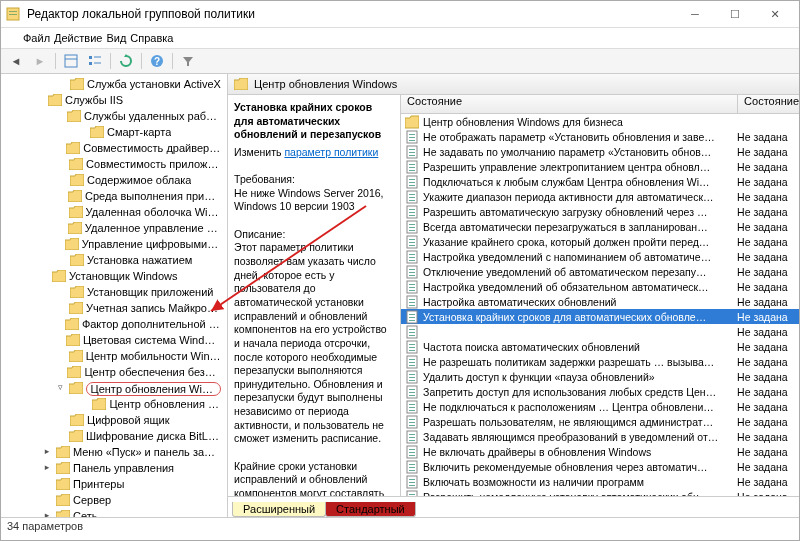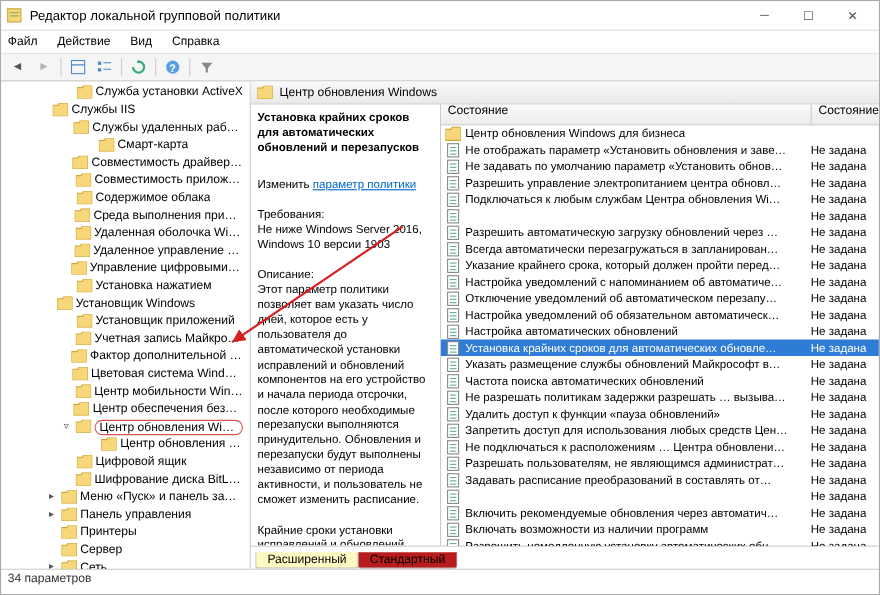--- a/index.html
+++ b/index.html
@@ -1,37 +1,37 @@
 <!DOCTYPE html>
 <html><head>
 <meta charset="utf-8">
 <style>
   html,body{margin:0;padding:0;font-family:"Segoe UI",Tahoma,sans-serif;font-size:11px;color:#000;background:#fff}
   .window{width:800px;height:541px;display:flex;flex-direction:column;border:1px solid #aaa;box-sizing:border-box;position:relative}
   .titlebar{height:26px;display:flex;align-items:center;padding:0 4px;border-bottom:1px solid #ddd}
   .titlebar .icon{width:16px;height:16px;margin-right:6px}
   .titlebar .title{flex:1;font-size:12px}
   .winbtn{width:40px;height:22px;display:flex;align-items:center;justify-content:center;color:#555}
-  .menubar{height:20px;display:flex;align-items:center;padding:0 6px;gap:18px;border-bottom:1px solid #ddd}
+  .menubar{height:20px;display:flex;align-items:center;padding:0 22px;gap:4px;border-bottom:1px solid #ddd}
   .menubar span{cursor:default}
   .toolbar{height:24px;display:flex;align-items:center;padding:0 4px;gap:2px;border-bottom:1px solid #ccc;background:#f5f5f5}
   .tbtn{width:20px;height:20px;display:flex;align-items:center;justify-content:center;border:1px solid transparent;border-radius:2px;color:#555}
   .sep{width:1px;height:16px;background:#ccc;margin:0 2px}
   .body{flex:1;display:flex;overflow:hidden}
   .tree{width:280px;border-right:1px solid #ccc;overflow:auto;padding:4px 0}
   .node{display:flex;align-items:flex-start;height:16px;padding-right:6px;white-space:nowrap}
   .node .ex{width:12px;text-align:center;color:#555;font-size:9px}
   .folder{width:14px;height:12px;margin:0 3px;flex:0 0 14px}
   .node .lbl{overflow:hidden;text-overflow:ellipsis}
   .node.sel .lbl{border:1px solid #d85050;background:#fff;border-radius:7px;padding:0 4px}
   .right{flex:1;display:flex;flex-direction:column}
   .rhdr{height:20px;background:linear-gradient(#f9f9f9,#e9e9e9);border-bottom:1px solid #ccc;display:flex;align-items:center;padding:0 6px;gap:6px}
   .rbody{flex:1;display:flex;overflow:hidden;border-bottom:1px solid #ccc}
   .desc{width:160px;border-right:1px solid #ccc;padding:6px;overflow:hidden;font-size:10.5px;line-height:1.3}
-  .desc .ttl{font-weight:bold;margin-bottom:20px}
+  .desc .ttl{font-weight:bold;margin-bottom:4px}
   .desc a{color:#0066cc;}
   .list{flex:1;display:flex;flex-direction:column;overflow:hidden}
   .lhdr{display:flex;height:18px;background:linear-gradient(#fafafa,#ececec);border-bottom:1px solid #ccc;font-size:11px}
   .lhdr .c1{width:330px;padding-left:6px;border-right:1px solid #ccc}
   .lhdr .c2{flex:1;padding-left:6px}
   .rows{flex:1;overflow:auto}
   .row{display:flex;height:15px;align-items:center;font-size:10.5px}
   .row .c1{width:330px;display:flex;align-items:center;overflow:hidden;white-space:nowrap}
   .row .c1 .txt{overflow:hidden;text-overflow:ellipsis}
   .row .c2{flex:1;padding-left:6px;white-space:nowrap}
@@ -390,20 +390,21 @@
                 <div class="c2">Не задана</div>
               </div>
               <div class="row">
                 <div class="c1">
                   <svg class="pic" viewBox="0 0 14 14">
                     <rect x="2" y="1" width="10" height="12" fill="#fff" stroke="#888"></rect>
                     <rect x="4" y="4" width="6" height="1" fill="#6a9"></rect>
                     <rect x="4" y="7" width="6" height="1" fill="#6a9"></rect>
                     <rect x="4" y="10" width="6" height="1" fill="#6a9"></rect>
                   </svg>
+                  <span class="txt">Укажите диапазон периода активности для автоматическ…</span>
                 </div>
                 <div class="c2">Не задана</div>
               </div>
               <div class="row">
                 <div class="c1">
                   <svg class="pic" viewBox="0 0 14 14">
                     <rect x="2" y="1" width="10" height="12" fill="#fff" stroke="#888"></rect>
                     <rect x="4" y="4" width="6" height="1" fill="#6a9"></rect>
                     <rect x="4" y="7" width="6" height="1" fill="#6a9"></rect>
                     <rect x="4" y="10" width="6" height="1" fill="#6a9"></rect>
@@ -497,21 +498,20 @@
                 <div class="c2">Не задана</div>
               </div>
               <div class="row">
                 <div class="c1">
                   <svg class="pic" viewBox="0 0 14 14">
                     <rect x="2" y="1" width="10" height="12" fill="#fff" stroke="#888"></rect>
                     <rect x="4" y="4" width="6" height="1" fill="#6a9"></rect>
                     <rect x="4" y="7" width="6" height="1" fill="#6a9"></rect>
                     <rect x="4" y="10" width="6" height="1" fill="#6a9"></rect>
                   </svg>
-                  <span class="txt">Указать размещение службы обновлений Майкрософт в…</span>
                 </div>
                 <div class="c2">Не задана</div>
               </div>
               <div class="row">
                 <div class="c1">
                   <svg class="pic" viewBox="0 0 14 14">
                     <rect x="2" y="1" width="10" height="12" fill="#fff" stroke="#888"></rect>
                     <rect x="4" y="4" width="6" height="1" fill="#6a9"></rect>
                     <rect x="4" y="7" width="6" height="1" fill="#6a9"></rect>
                     <rect x="4" y="10" width="6" height="1" fill="#6a9"></rect>
@@ -581,32 +581,33 @@
                 <div class="c2">Не задана</div>
               </div>
               <div class="row">
                 <div class="c1">
                   <svg class="pic" viewBox="0 0 14 14">
                     <rect x="2" y="1" width="10" height="12" fill="#fff" stroke="#888"></rect>
                     <rect x="4" y="4" width="6" height="1" fill="#6a9"></rect>
                     <rect x="4" y="7" width="6" height="1" fill="#6a9"></rect>
                     <rect x="4" y="10" width="6" height="1" fill="#6a9"></rect>
                   </svg>
-                  <span class="txt">Задавать расписание преобразований в составлять от…</span>
-                </div>
-                <div class="c2">Не задана</div>
-              </div>
-              <div class="row">
-                <div class="c1">
-                  <svg class="pic" viewBox="0 0 14 14">
-                    <rect x="2" y="1" width="10" height="12" fill="#fff" stroke="#888"></rect>
-                    <rect x="4" y="4" width="6" height="1" fill="#6a9"></rect>
-                    <rect x="4" y="7" width="6" height="1" fill="#6a9"></rect>
-                    <rect x="4" y="10" width="6" height="1" fill="#6a9"></rect>
-                  </svg>
+                  <span class="txt">Задавать являющимся преобразований в уведомлений от…</span>
+                </div>
+                <div class="c2">Не задана</div>
+              </div>
+              <div class="row">
+                <div class="c1">
+                  <svg class="pic" viewBox="0 0 14 14">
+                    <rect x="2" y="1" width="10" height="12" fill="#fff" stroke="#888"></rect>
+                    <rect x="4" y="4" width="6" height="1" fill="#6a9"></rect>
+                    <rect x="4" y="7" width="6" height="1" fill="#6a9"></rect>
+                    <rect x="4" y="10" width="6" height="1" fill="#6a9"></rect>
+                  </svg>
+                  <span class="txt">Не включать драйверы в обновления Windows</span>
                 </div>
                 <div class="c2">Не задана</div>
               </div>
               <div class="row">
                 <div class="c1">
                   <svg class="pic" viewBox="0 0 14 14">
                     <rect x="2" y="1" width="10" height="12" fill="#fff" stroke="#888"></rect>
                     <rect x="4" y="4" width="6" height="1" fill="#6a9"></rect>
                     <rect x="4" y="7" width="6" height="1" fill="#6a9"></rect>
                     <rect x="4" y="10" width="6" height="1" fill="#6a9"></rect>

